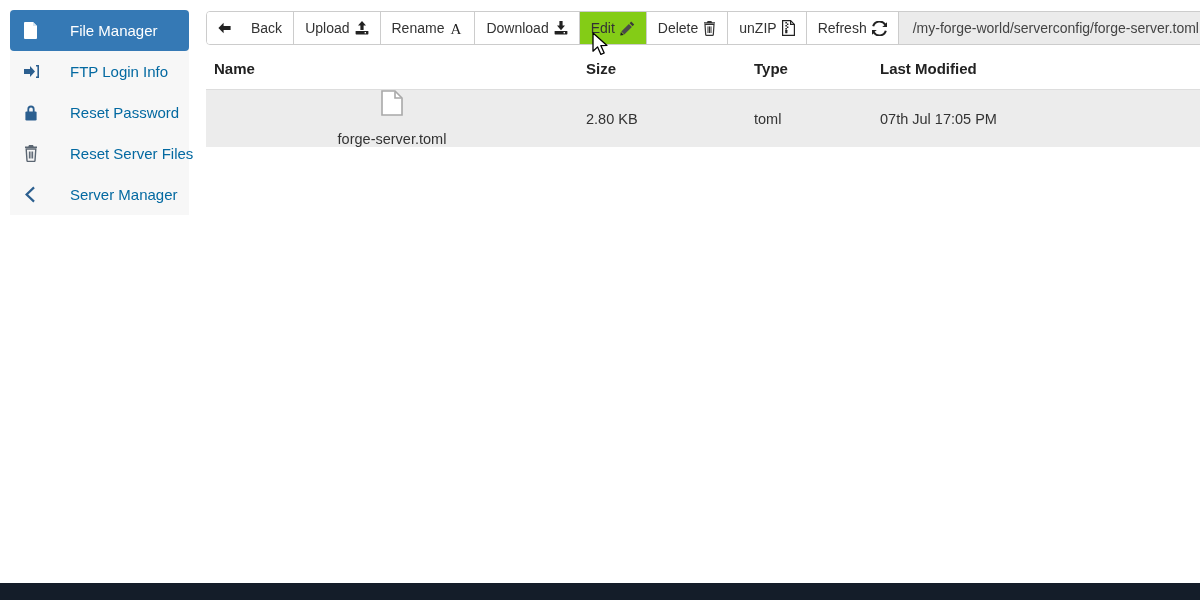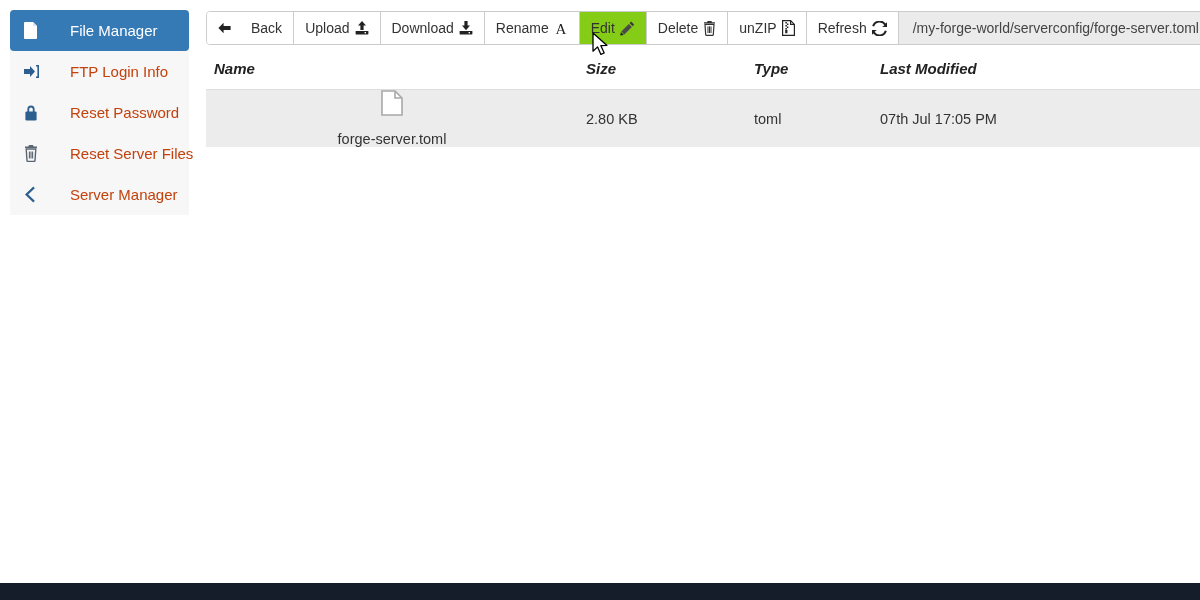--- a/index.html
+++ b/index.html
@@ -34,21 +34,21 @@
     width: 179px;
     background: #f7f7f7;
     padding: 0;
   }
   .side-item {
     display: flex;
     align-items: center;
     height: 41px;
     padding: 0 10px 0 14px;
     box-sizing: border-box;
-    color: #c2410c;
+    color: #0369a1;
     font-size: 15px;
     text-decoration: none;
     cursor: pointer;
     border-radius: 4px;
   }
   .side-item.active {
     background: #3579b5;
     color: #ffffff;
     font-weight: normal;
   }
@@ -128,21 +128,20 @@
     border-collapse: collapse;
     table-layout: fixed;
   }
   #file-table th {
     text-align: left;
     font-size: 15px;
     font-weight: bold;
     color: #222222;
     padding: 4px 8px 12px 8px;
     border-bottom: 1px solid #dddddd;
-    font-style: italic;
   }
   #file-table td {
     padding: 0 8px;
     height: 43px;
     vertical-align: middle;
     font-size: 14.5px;
     color: #333333;
     background: #ececec;
   }
   .col-name { width: 356px; }
@@ -249,35 +248,35 @@
         <span class="tb-ico">
           <svg width="14" height="14" viewBox="0 0 14 14">
             <path d="M7 0 L11 4.6 H8.6 V9 H5.4 V4.6 H3 z" fill="#222222"></path>
             <rect x="0.6" y="10" width="12.8" height="3.4" rx="0.6" fill="#222222"></rect>
             <rect x="9.6" y="11" width="1.4" height="1.4" fill="#ffffff"></rect>
           </svg>
         </span>
       </button>
 
       <button class="tb-btn">
+        <span>Rename</span>
+        <span class="tb-ico">
+          <svg width="14" height="15" viewBox="0 0 14 15">
+            <text x="7" y="13" font-family="'Liberation Serif', serif" font-size="15" text-anchor="middle" fill="#222222">A</text>
+          </svg>
+        </span>
+      </button>
+
+      <button class="tb-btn">
         <span>Download</span>
         <span class="tb-ico">
           <svg width="14" height="14" viewBox="0 0 14 14">
             <path d="M5.4 0 H8.6 V4.6 H11 L7 9.2 L3 4.6 H5.4 z" fill="#222222"></path>
             <rect x="0.6" y="10" width="12.8" height="3.4" rx="0.6" fill="#222222"></rect>
             <rect x="9.6" y="11" width="1.4" height="1.4" fill="#ffffff"></rect>
-          </svg>
-        </span>
-      </button>
-
-      <button class="tb-btn">
-        <span>Rename</span>
-        <span class="tb-ico">
-          <svg width="14" height="15" viewBox="0 0 14 15">
-            <text x="7" y="13" font-family="'Liberation Serif', serif" font-size="15" text-anchor="middle" fill="#222222">A</text>
           </svg>
         </span>
       </button>
 
       <button class="tb-btn hover">
         <span>Edit</span>
         <span class="tb-ico">
           <svg width="15" height="15" viewBox="0 0 15 15">
             <path d="M11.2 0.6 L14.2 3.6 L12.6 5.2 L9.6 2.2 z" fill="#3a3a3a"></path>
             <path d="M8.9 2.9 L11.9 5.9 L4.3 13.5 L1.3 10.5 z" fill="#4a4a4a"></path>

